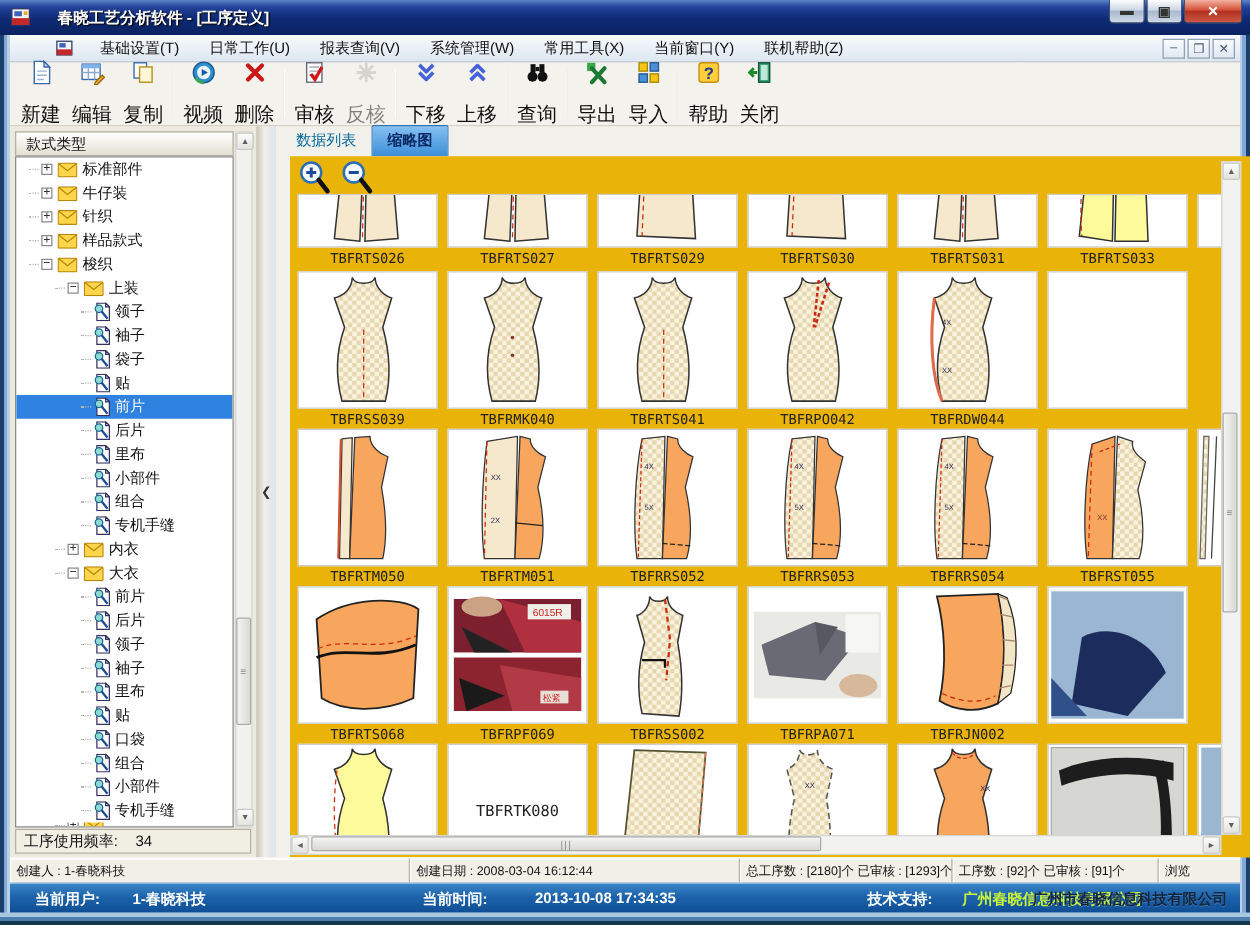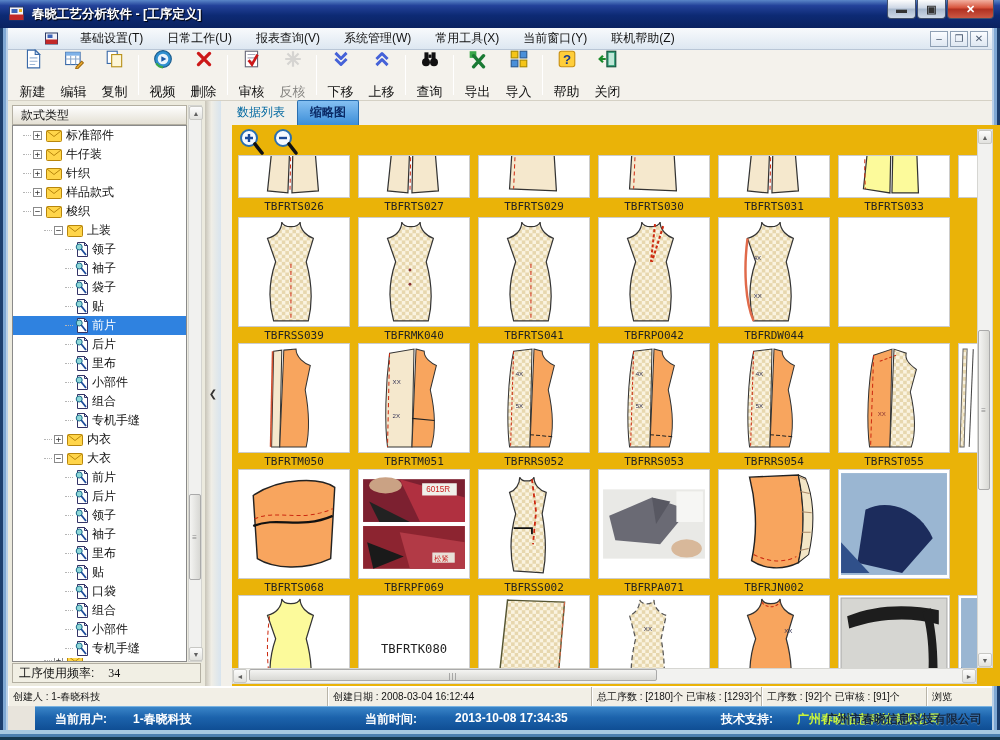--- a/index.html
+++ b/index.html
@@ -4,21 +4,21 @@
 <style>
   * { margin:0; padding:0; box-sizing:border-box; }
   html,body { width:1000px; height:740px; font-family:"Liberation Sans",sans-serif; }
   .win { position:relative; width:1000px; height:740px; background:#e8e4dc; overflow:hidden; }
 
   
   .titlebar { position:absolute; top:0; left:0; width:1000px; height:28px;
     background:linear-gradient(180deg,#5a86c8 0%,#23429a 20%,#0d2a74 55%,#0a2260 100%);
     display:flex; align-items:center; }
   .titlebar .app-ic { margin:0 6px 0 8px; width:18px; height:18px; }
-  .title-text { color:#fff; font-size:12.5px; font-weight:bold; text-shadow:1px 1px 1px #000; }
+  .title-text { color:#fff; font-size:12.5px; font-weight:bold; text-shadow:1px 1px 1px #000;margin-left:14px; }
   .capbtns { position:absolute; right:6px; top:0; display:flex; }
   .capbtn { height:19px; border:1px solid #41506a; border-top:none; border-radius:0 0 4px 4px;
     background:linear-gradient(180deg,#fdfdfd,#ccd6e4 45%,#a8b8cc 50%,#cfdae8); color:#333;
     display:flex; align-items:center; justify-content:center; font-size:11px; font-weight:bold; }
   .capbtn.min,.capbtn.max { width:29px; margin-right:1px; }
   .capbtn.close { width:47px; background:linear-gradient(180deg,#f2b0a0,#d65038 45%,#b03020 50%,#cc5844); color:#fff; }
   .frame-l { position:absolute; left:0; top:28px; bottom:0; width:8px;
     background:linear-gradient(90deg,#1d3f6e 0 3px,#7fa8d4 3px 6px,#b9d0e8 6px 8px); }
   .frame-r { position:absolute; right:0; top:28px; bottom:0; width:8px;
     background:linear-gradient(270deg,#1d3f6e 0 3px,#7fa8d4 3px 6px,#b9d0e8 6px 8px); }
@@ -33,42 +33,42 @@
   .menu-item { font-size:12px; color:#111; padding:2px 12px; cursor:default; }
   .mdibtns { position:absolute; right:4px; display:flex; gap:2px; }
   .mdibtn { width:18px; height:16px; border:1px solid #8fa0b4; background:linear-gradient(#fafcff,#dfe8f2);
     color:#4a5a70; font-size:10px; display:flex; align-items:center; justify-content:center; }
 
   
   .toolbar { position:absolute; top:50px; left:8px; right:8px; height:51px; background:#f4f2ec;
     border-bottom:1px solid #d5d1c5; display:flex; align-items:center; padding-left:4px; }
   .tbtn { width:41px; height:46px; display:flex; flex-direction:column; align-items:center; justify-content:center; }
   .tbtn .ti { width:22px; height:20px; display:flex; align-items:center; justify-content:center; }
-  .tbtn .tl { font-size:13px; color:#111; margin-top:14px; white-space:nowrap; }
+  .tbtn .tl { font-size:16px; color:#111; margin-top:14px; white-space:nowrap; }
   .tbtn.disabled { opacity:.5; filter:grayscale(1); }
   .tsep { width:1px; height:40px; background:#c6c2b6; border-right:1px solid #fff; margin:0 3px; }
 
   
   .sidebar { position:absolute; top:101px; left:8px; width:197px; height:585px; background:#eceade; padding:4px; }
   .tree-header { position:absolute; left:4px; top:4px; width:175px; height:20px;
     background:linear-gradient(180deg,#fefefe,#e4e0d4); border:1px solid #b3afa2;
     font-size:12px; color:#111; display:flex; align-items:center; padding-left:8px; }
   .tree-body { position:absolute; left:4px; top:24px; width:175px; height:537px; background:#fff;
     border:1px solid #8a8a8a; overflow:hidden; }
   .trow { height:19px; display:flex; align-items:center; font-size:12px; color:#111; white-space:nowrap; }
   .trow.partial { height:5px; overflow:hidden; }
   .trow.selected { background:#2f82e0; color:#fff; }
   .texp { width:9px; height:9px; border:1px solid #8a8a8a; background:#fff; color:#333;
     font-size:9px; line-height:7px; text-align:center; margin-right:4px; flex:none; font-family:"DejaVu Sans Mono",monospace; }
   .tstub { width:8px; border-top:1px dotted #b5b5b5; margin-right:2px; flex:none; }
   .tico { margin-right:4px; flex:none; display:flex; }
   .tree-sb { position:absolute; right:3px; top:4px; width:14px; height:557px; background:#f1f1ef; border:1px solid #d4d4d0; }
   .tree-footer { position:absolute; left:4px; bottom:3px; width:189px; height:20px; background:#f1efe4;
     border:1px solid #b3afa2; font-size:12px; display:flex; align-items:center; padding-left:6px; color:#111; }
-  .tree-footer b { font-weight:normal; margin-left:14px;font-family:Liberation Serif, serif; }
+  .tree-footer b { font-weight:normal; margin-left:14px; }
 
   .splitter { position:absolute; top:101px; left:205px; width:16px; height:585px;
     background:linear-gradient(90deg,#c8c4b8,#f0eee6 40%,#d8e4ee); display:flex; align-items:center; justify-content:center; }
   .splitter span { font-size:10px; color:#333; }
 
   .content { position:absolute; top:101px; left:221px; width:771px; height:585px; background:#f2f0ea; }
   .tabs { position:absolute; top:0; left:0; right:0; height:24px; display:flex; align-items:flex-end; padding-left:4px; }
   .tab { font-size:12px; padding:3px 12px 4px; color:#0369a1; }
   .tab.active { background:linear-gradient(180deg,#85c0f2,#3c8ed8); border:1px solid #2a6fb0; border-bottom:none;
     color:#0a2a66; font-weight:bold; border-radius:2px 2px 0 0; }
@@ -96,21 +96,21 @@
   
   .statusbar { position:absolute; left:8px; right:8px; top:686px; height:20px; background:#f2efe6;
     border-top:1px solid #fff; display:flex; font-size:10px; color:#111; }
   .scell { border-right:1px solid #b8b4a8; box-shadow:inset 1px 1px 0 #fff; display:flex; align-items:center;
     padding:0 5px; white-space:nowrap; overflow:hidden; }
   .scell:nth-child(1){width:320px;} .scell:nth-child(2){width:264px;} .scell:nth-child(3){width:170px;}
   .scell:nth-child(4){width:165px;} .scell:nth-child(5){flex:1; border-right:none;}
 
   .bluebar { position:absolute; left:8px; right:8px; top:706px; height:24px;
     background:linear-gradient(180deg,#3a85c8 0%,#1c63ac 45%,#0f4e94 100%); border-top:1px solid #7ab2e0;
-    font-size:12px; font-weight:bold; color:#fff;margin-left:27px; }
+    font-size:12px; font-weight:bold; color:#fff; }
   .bluebar span { position:absolute; top:4px; white-space:nowrap; }
   .bb-green { color:#c9f43a; }
   .bb-mark { position:absolute; right:10px; top:8px; font-size:12px; font-weight:bold; color:#14263e;
     text-shadow:0 1px 0 rgba(140,180,220,.35); }
 </style>
 </head>
 <body>
 
 <div class="win">
 

